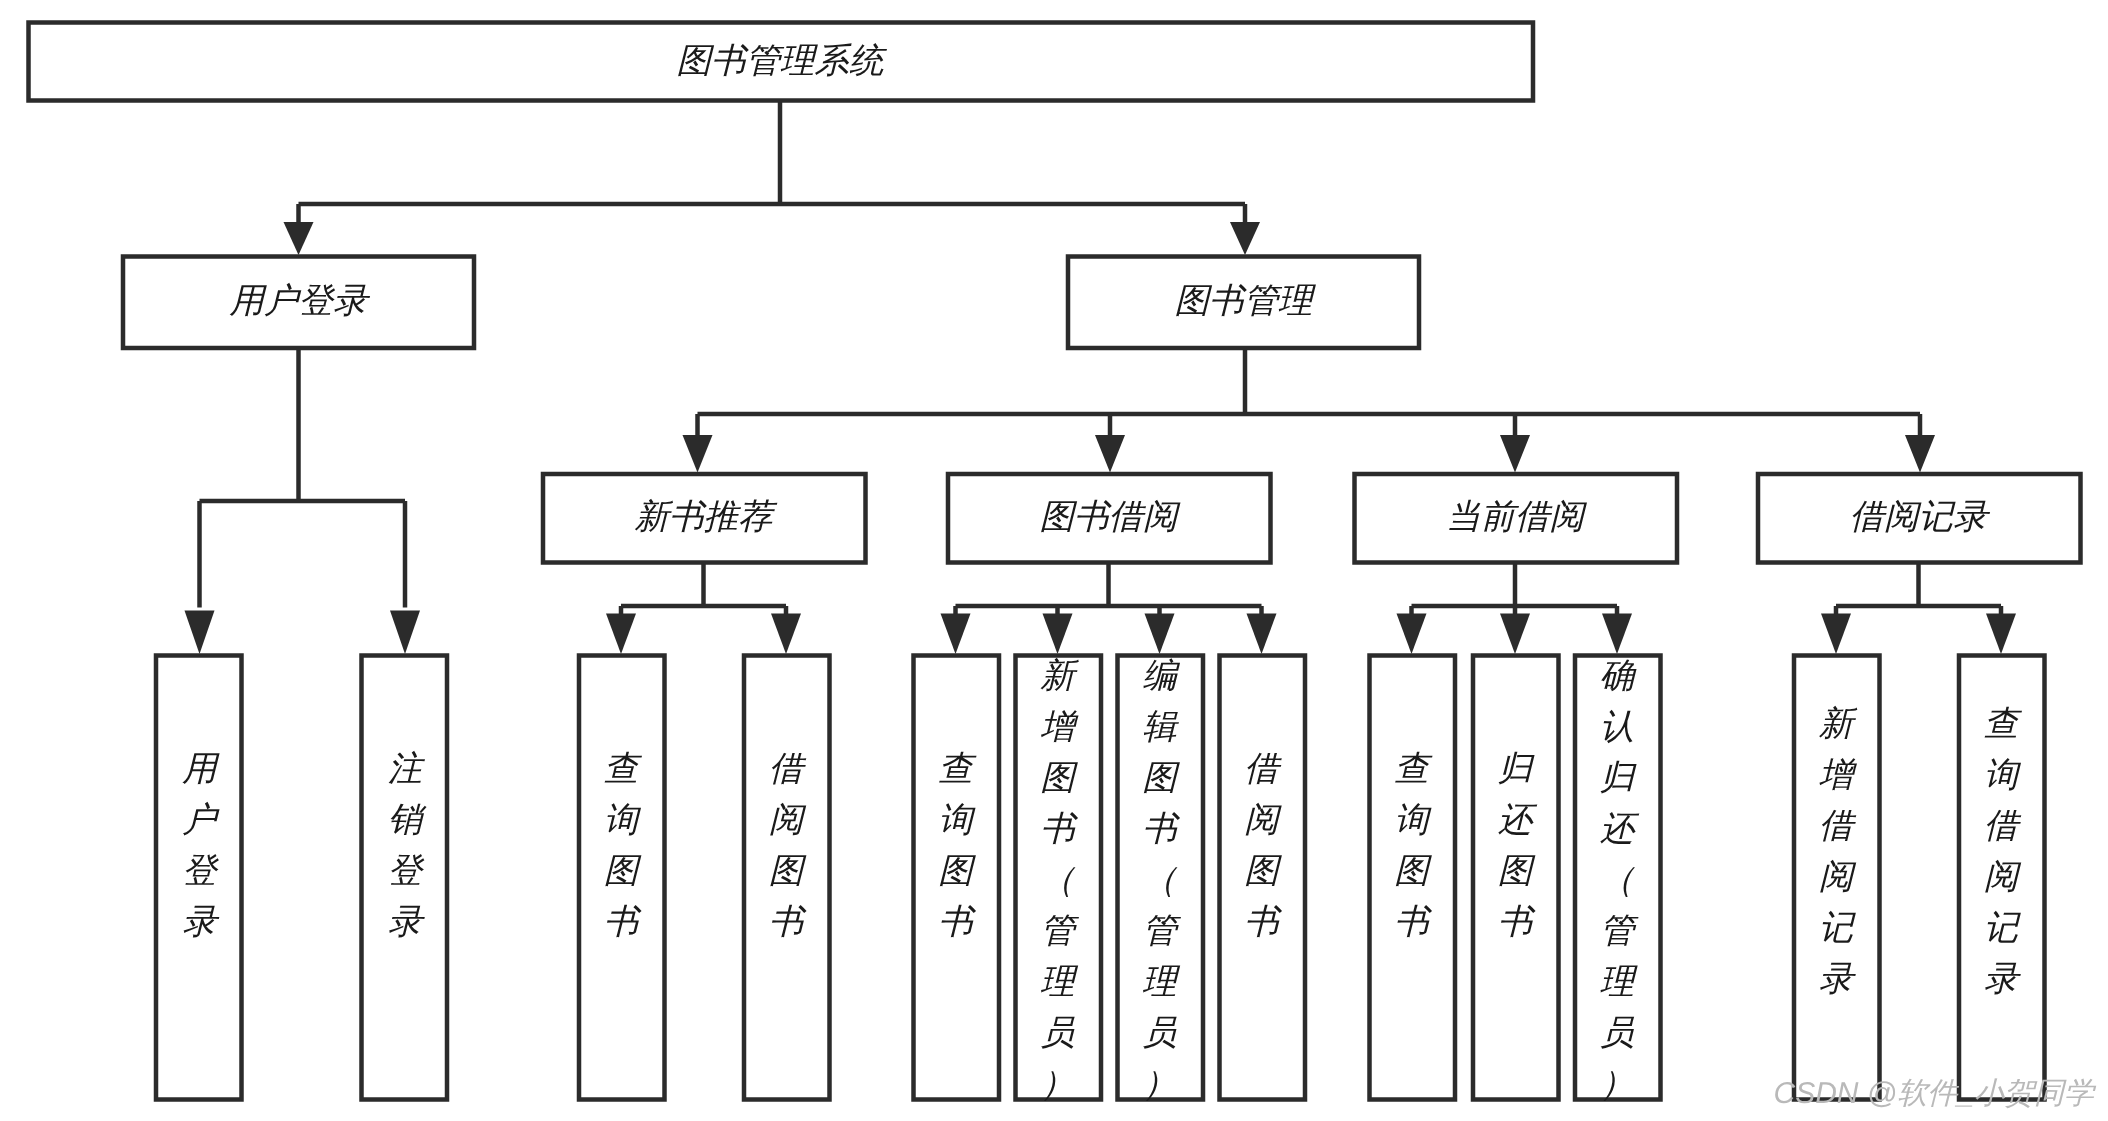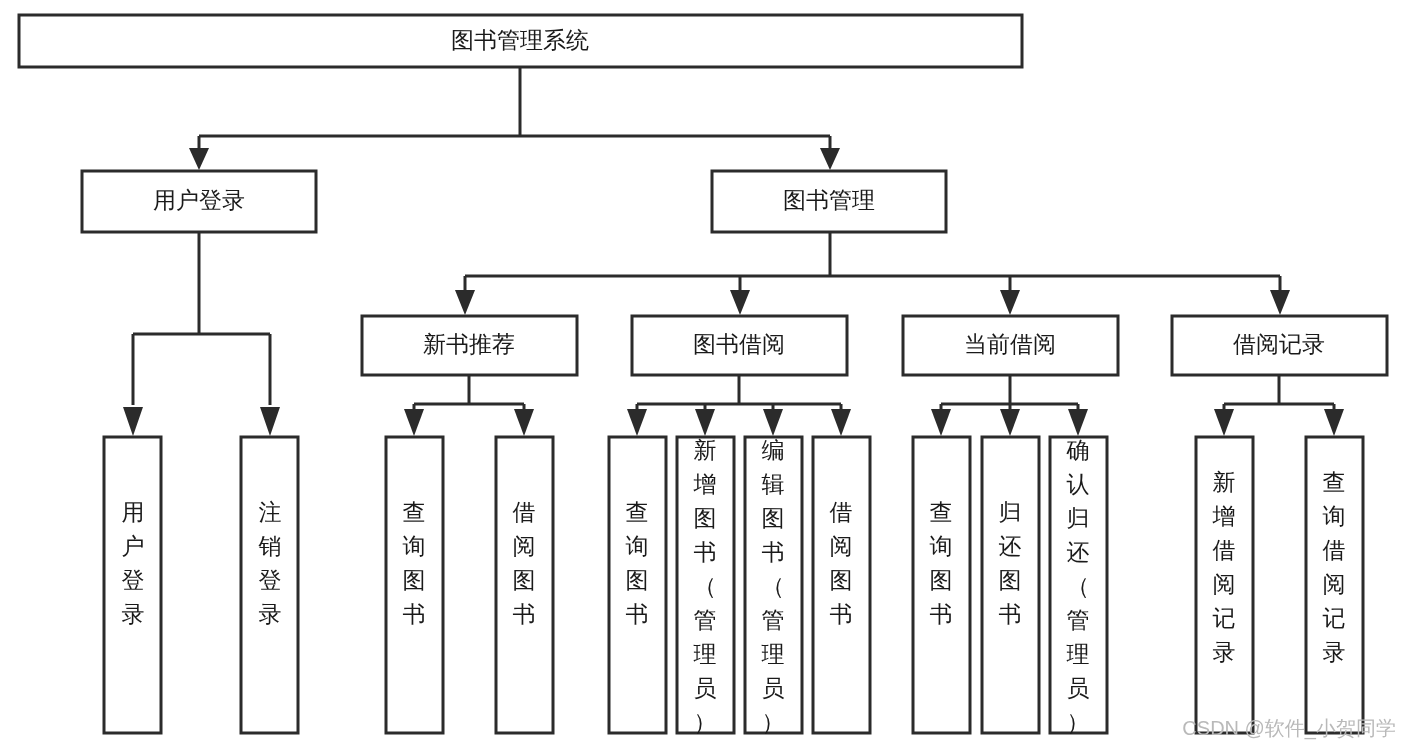--- a/index.html
+++ b/index.html
@@ -13,20 +13,21 @@
     font-family: "Liberation Sans", "DejaVu Sans", sans-serif;
     overflow: hidden;
     position: relative;
   }
   #chart-root {
     position: absolute;
     left: 0;
     top: 0;
     width: 1405px;
     height: 747px;
+    font-style: italic;
   }
   svg { display: block; }
 
   .node-rect {
     fill: #ffffff;
     stroke: #2b2b2b;
     stroke-width: 3;
   }
   .edge {
     stroke: #2b2b2b;

